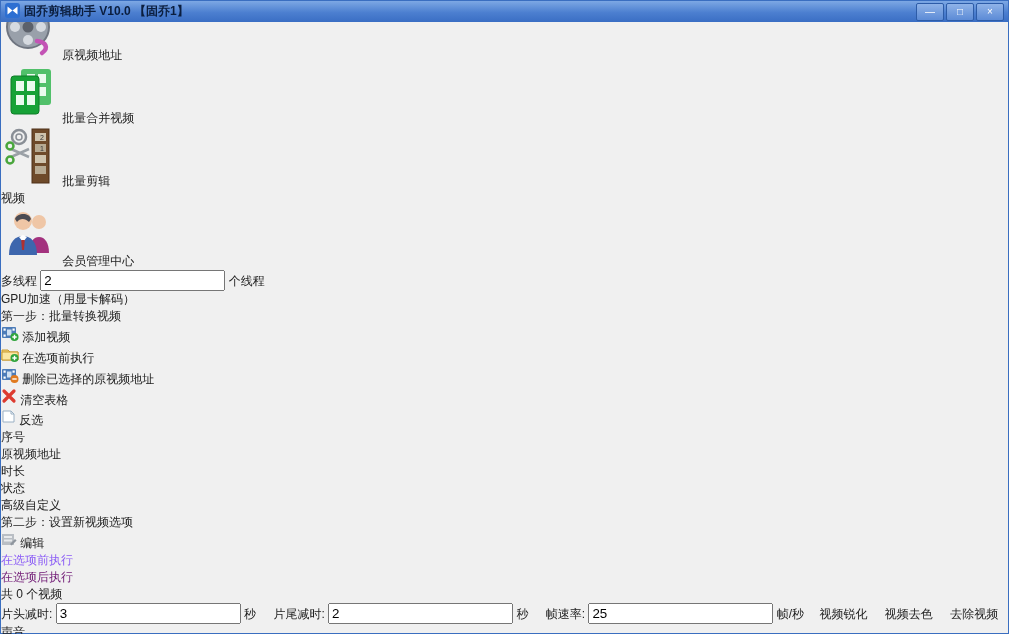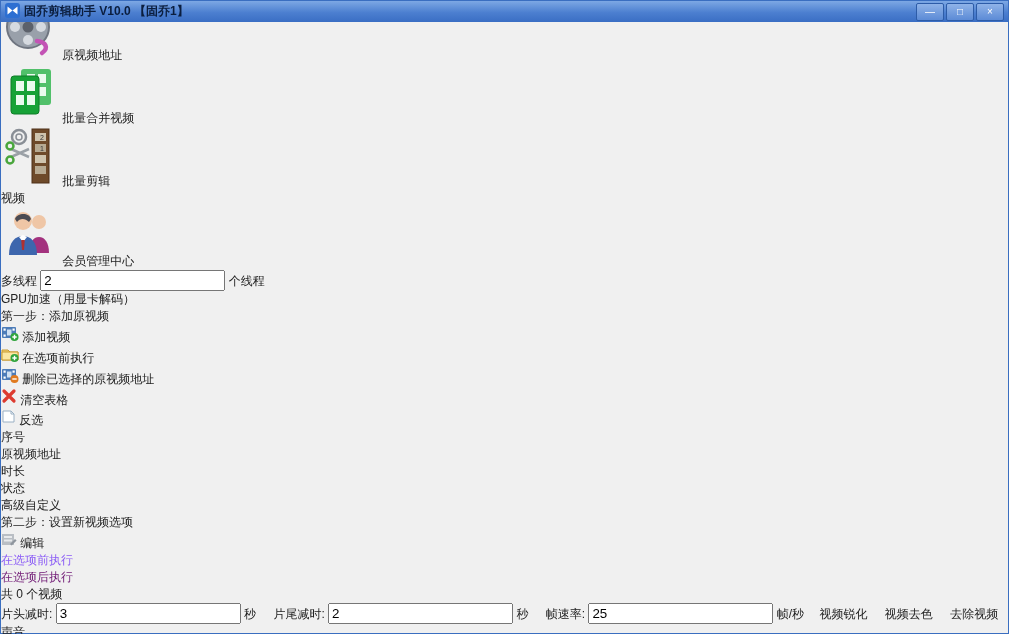--- a/index.html
+++ b/index.html
@@ -154,21 +154,21 @@
       </div>
       <div class="opt-line">
         <span class="cb"></span>
         <span class="lbl">GPU加速（用显卡解码）</span>
       </div>
     </div>
   </div>
 
   <div class="stepbar" style="top:121px">
     <div class="item" style="left:8px">
-      <span class="s1-title">第一步：添加原视频</span>
+      <span class="s1-title">第一步：批量转换视频</span>
     </div>
     <div class="item" style="left:158px">
       <span class="ic">
         <svg width="18" height="16">
             <rect x="1" y="2" width="14" height="11" rx="1" fill="#4d7cb8"></rect>
             <rect x="2.5" y="3.5" width="2.2" height="2.2" fill="#fff"></rect>
             <rect x="2.5" y="9.5" width="2.2" height="2.2" fill="#fff"></rect>
             <rect x="11.5" y="3.5" width="2.2" height="2.2" fill="#fff"></rect>
             <rect x="11.5" y="9.5" width="2.2" height="2.2" fill="#fff"></rect>
             <rect x="6" y="4.5" width="4.5" height="6" fill="#cfe0f2"></rect>

